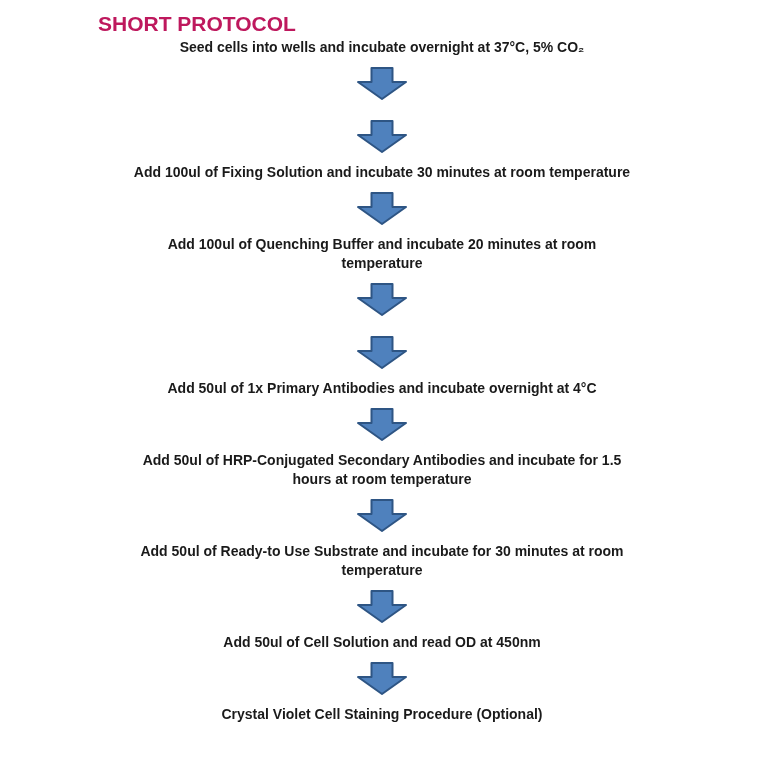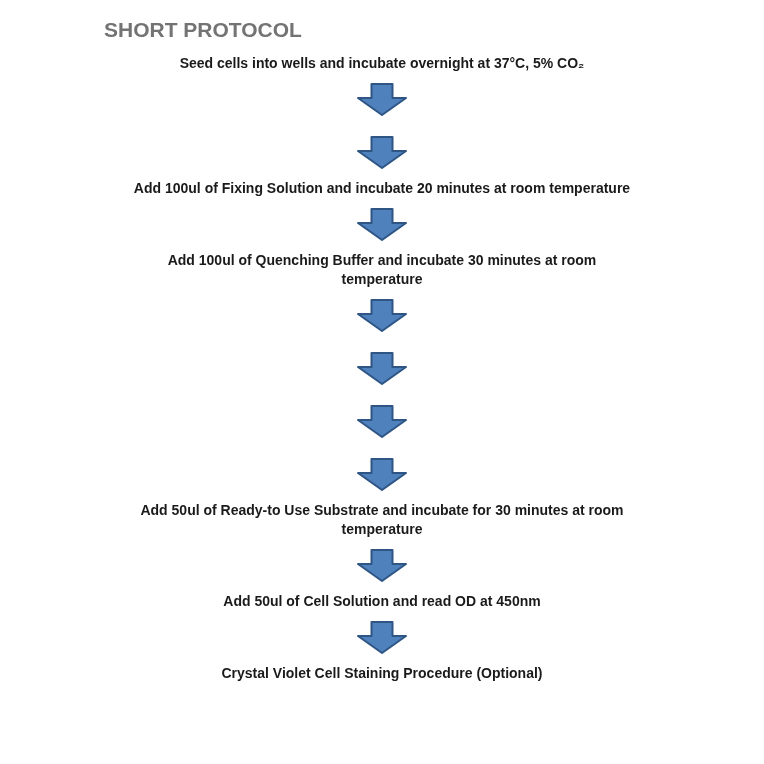--- a/index.html
+++ b/index.html
@@ -16,35 +16,35 @@
   .page {
     position: relative;
     width: 764px;
     height: 764px;
     background: #ffffff;
   }
   .title {
     position: absolute;
     left: 88px;
     top: 2px;
-    margin: 16px;
+    margin: 10px;
     font-size: 21px;
     font-weight: bold;
     letter-spacing: 0px;
-    color: #737373;
+    color: #be185d;
     white-space: nowrap;
   }
   .flow {
     position: absolute;
     left: 0;
     top: 0;
     width: 764px;
     height: 764px;
     box-sizing: border-box;
-    padding-top: 54px;
+    padding-top: 38px;
     display: flex;
     flex-direction: column;
     align-items: center;
   }
   .step {
     font-size: 14px;
     font-weight: bold;
     color: #1a1a1a;
     line-height: 19px;
     text-align: center;
@@ -73,43 +73,46 @@
       <div class="arrow">
     <svg width="50" height="33" viewBox="0 0 50 33" aria-hidden="true">
       <polygon class="arrow-shape" points="14.5,1 35.5,1 35.5,15 49,15 25,32 1,15 14.5,15" stroke-width="2" stroke-linejoin="round" fill="#4F81BD" stroke="#2E5584"></polygon>
     </svg>
   </div>
       <div class="arrow">
     <svg width="50" height="33" viewBox="0 0 50 33" aria-hidden="true">
       <polygon class="arrow-shape" points="14.5,1 35.5,1 35.5,15 49,15 25,32 1,15 14.5,15" stroke-width="2" stroke-linejoin="round" fill="#4F81BD" stroke="#2E5584"></polygon>
     </svg>
   </div>
-      <div class="step">Add 100ul of Fixing Solution and incubate 20 minutes at room temperature</div>
+      <div class="step">Add 100ul of Fixing Solution and incubate 30 minutes at room temperature</div>
       <div class="arrow">
     <svg width="50" height="33" viewBox="0 0 50 33" aria-hidden="true">
       <polygon class="arrow-shape" points="14.5,1 35.5,1 35.5,15 49,15 25,32 1,15 14.5,15" stroke-width="2" stroke-linejoin="round" fill="#4F81BD" stroke="#2E5584"></polygon>
     </svg>
   </div>
-      <div class="step">Add 100ul of Quenching Buffer and incubate 30 minutes at room
+      <div class="step">Add 100ul of Quenching Buffer and incubate 20 minutes at room
 temperature</div>
       <div class="arrow">
     <svg width="50" height="33" viewBox="0 0 50 33" aria-hidden="true">
       <polygon class="arrow-shape" points="14.5,1 35.5,1 35.5,15 49,15 25,32 1,15 14.5,15" stroke-width="2" stroke-linejoin="round" fill="#4F81BD" stroke="#2E5584"></polygon>
     </svg>
   </div>
       <div class="arrow">
     <svg width="50" height="33" viewBox="0 0 50 33" aria-hidden="true">
       <polygon class="arrow-shape" points="14.5,1 35.5,1 35.5,15 49,15 25,32 1,15 14.5,15" stroke-width="2" stroke-linejoin="round" fill="#4F81BD" stroke="#2E5584"></polygon>
     </svg>
   </div>
+      <div class="step">Add 50ul of 1x Primary Antibodies and incubate overnight at 4°C</div>
       <div class="arrow">
     <svg width="50" height="33" viewBox="0 0 50 33" aria-hidden="true">
       <polygon class="arrow-shape" points="14.5,1 35.5,1 35.5,15 49,15 25,32 1,15 14.5,15" stroke-width="2" stroke-linejoin="round" fill="#4F81BD" stroke="#2E5584"></polygon>
     </svg>
   </div>
+      <div class="step">Add 50ul of HRP-Conjugated Secondary Antibodies and incubate for 1.5
+hours at room temperature</div>
       <div class="arrow">
     <svg width="50" height="33" viewBox="0 0 50 33" aria-hidden="true">
       <polygon class="arrow-shape" points="14.5,1 35.5,1 35.5,15 49,15 25,32 1,15 14.5,15" stroke-width="2" stroke-linejoin="round" fill="#4F81BD" stroke="#2E5584"></polygon>
     </svg>
   </div>
       <div class="step">Add 50ul of Ready-to Use Substrate and incubate for 30 minutes at room
 temperature</div>
       <div class="arrow">
     <svg width="50" height="33" viewBox="0 0 50 33" aria-hidden="true">
       <polygon class="arrow-shape" points="14.5,1 35.5,1 35.5,15 49,15 25,32 1,15 14.5,15" stroke-width="2" stroke-linejoin="round" fill="#4F81BD" stroke="#2E5584"></polygon>

